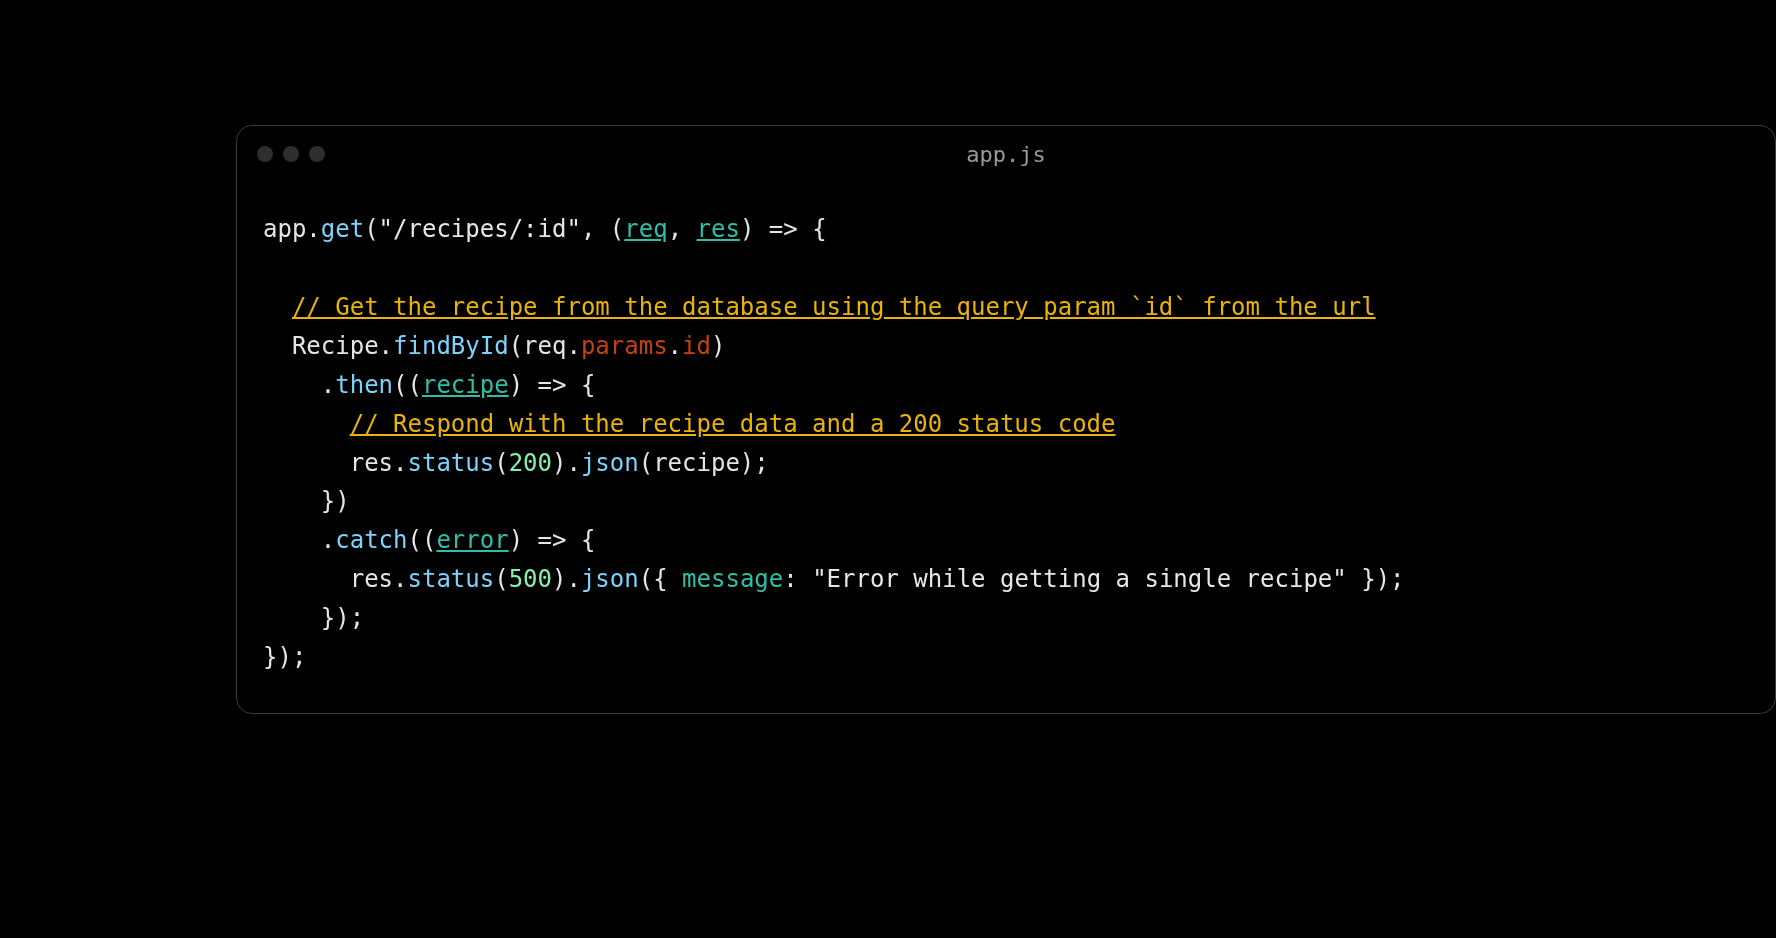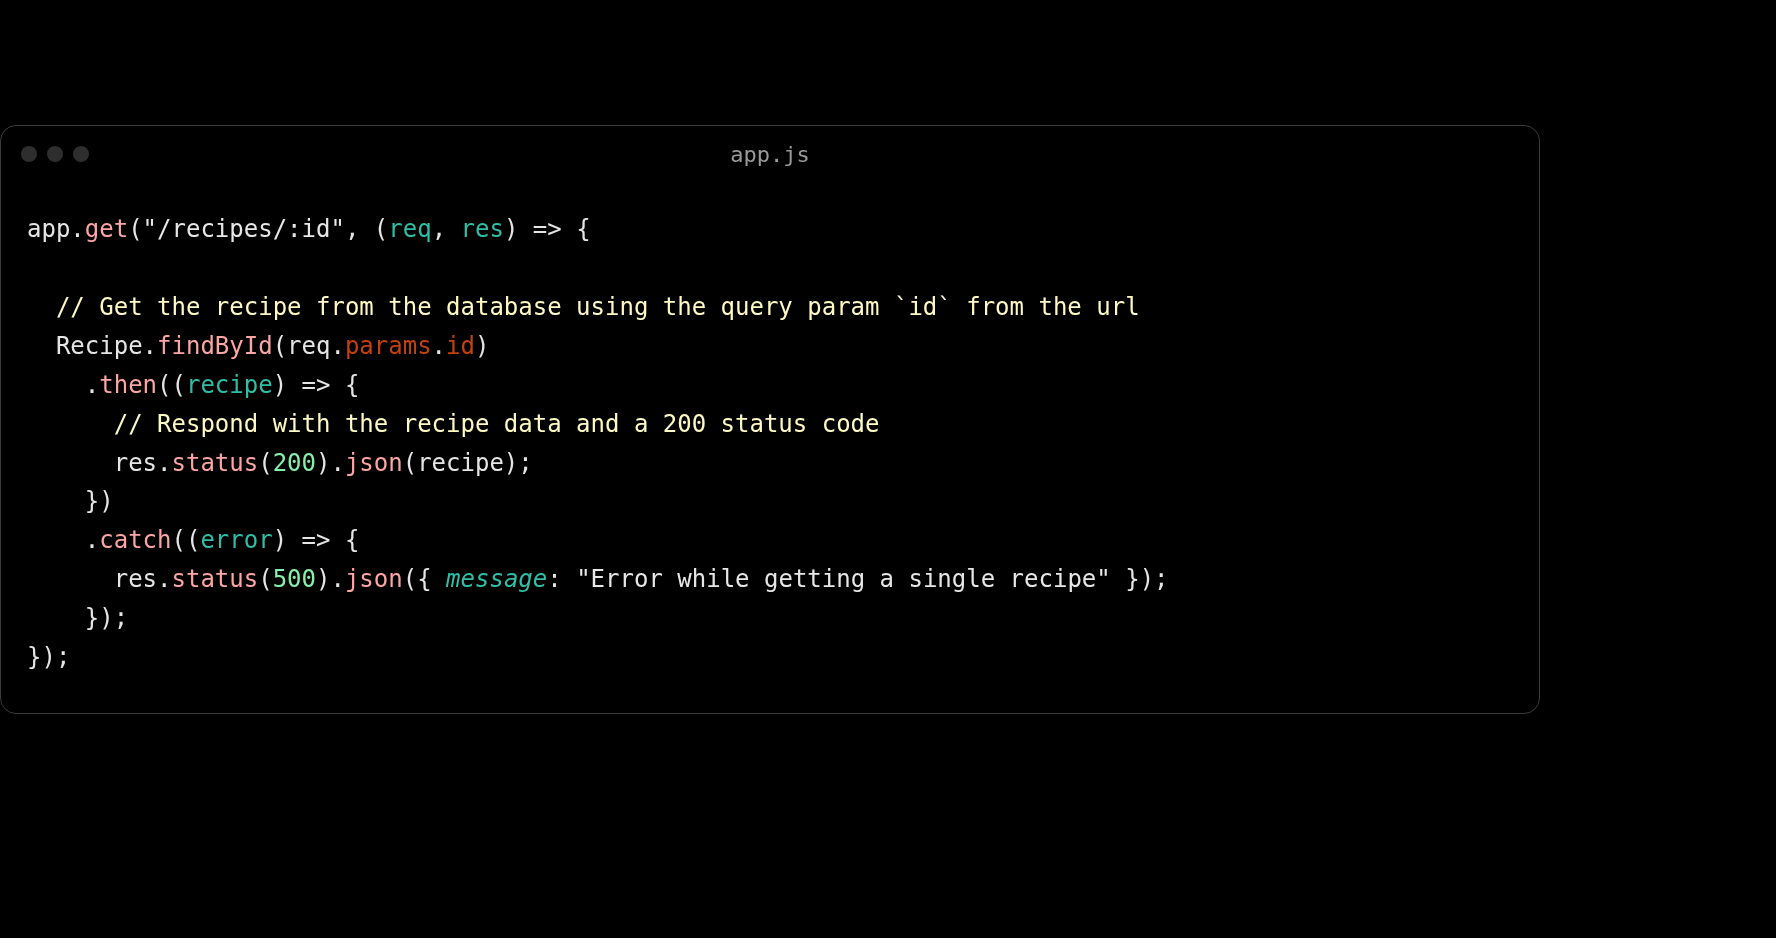--- a/index.html
+++ b/index.html
@@ -7,21 +7,21 @@
     width: 1776px;
     height: 938px;
     background: #000000;
     overflow: hidden;
   }
   .stage {
     width: 1776px;
     height: 839px;
     display: flex;
     align-items: center;
-    justify-content: flex-start;
+    justify-content: flex-end;
   }
   .window {
     width: 1540px;
     border: 1px solid #3a3a3a;
     border-radius: 16px;
     background: #000000;
     overflow: hidden;
   }
   .titlebar {
     position: relative;
@@ -51,27 +51,27 @@
   }
   .code {
     padding: 28px 26px 36px 26px;
     font-family: ui-monospace, "SF Mono", Menlo, Consolas, monospace;
     font-size: 24px;
     line-height: 1.62;
     white-space: pre;
     color: #e7e7e7;
   }
   .tok-default  { color: #e5e5e5; }
-  .tok-method   { color: #fca5a5; margin-top: 48px; }
+  .tok-method   { color: #7dd3fc; margin-top: 48px; }
   .tok-string   { color: #e7e7e7; }
-  .tok-param    { color: #2fbfa7; }
-  .tok-comment  { color: #fef9c3; }
+  .tok-param    { color: #2fbfa7; text-decoration: underline; }
+  .tok-comment  { color: #eab308; text-decoration: underline; }
   .tok-prop     { color: #c2410c; }
   .tok-number   { color: #86efac; }
-  .tok-key      { color: #2fbfa7; font-style: italic; }
+  .tok-key      { color: #2fbfa7; }
 </style>
 </head>
 <body>
 
 <div class="stage">
   <div class="window">
     <div class="titlebar">
       <div class="traffic">
         <div class="dot"></div>
         <div class="dot"></div>

